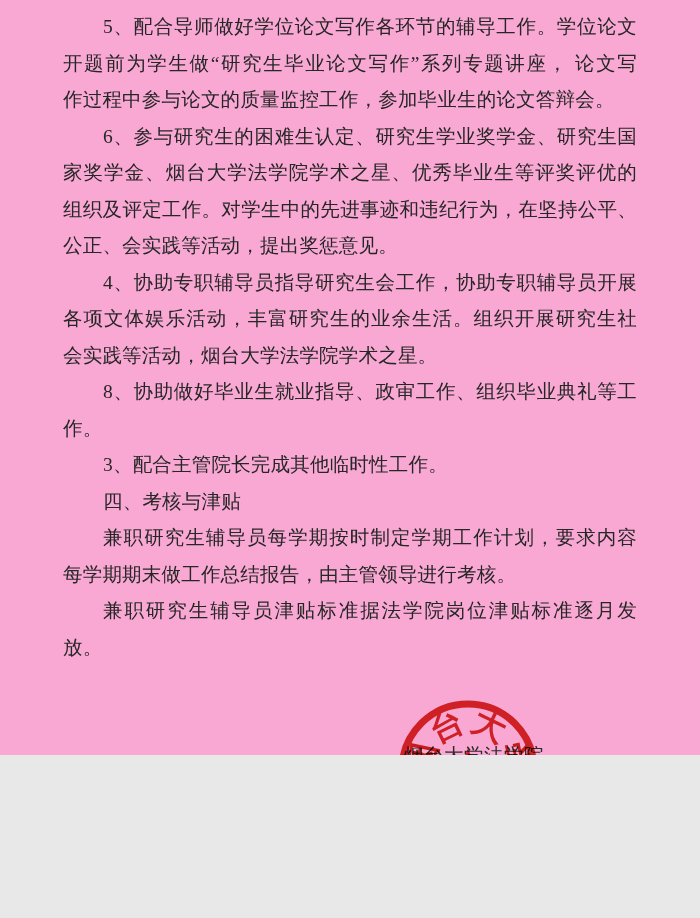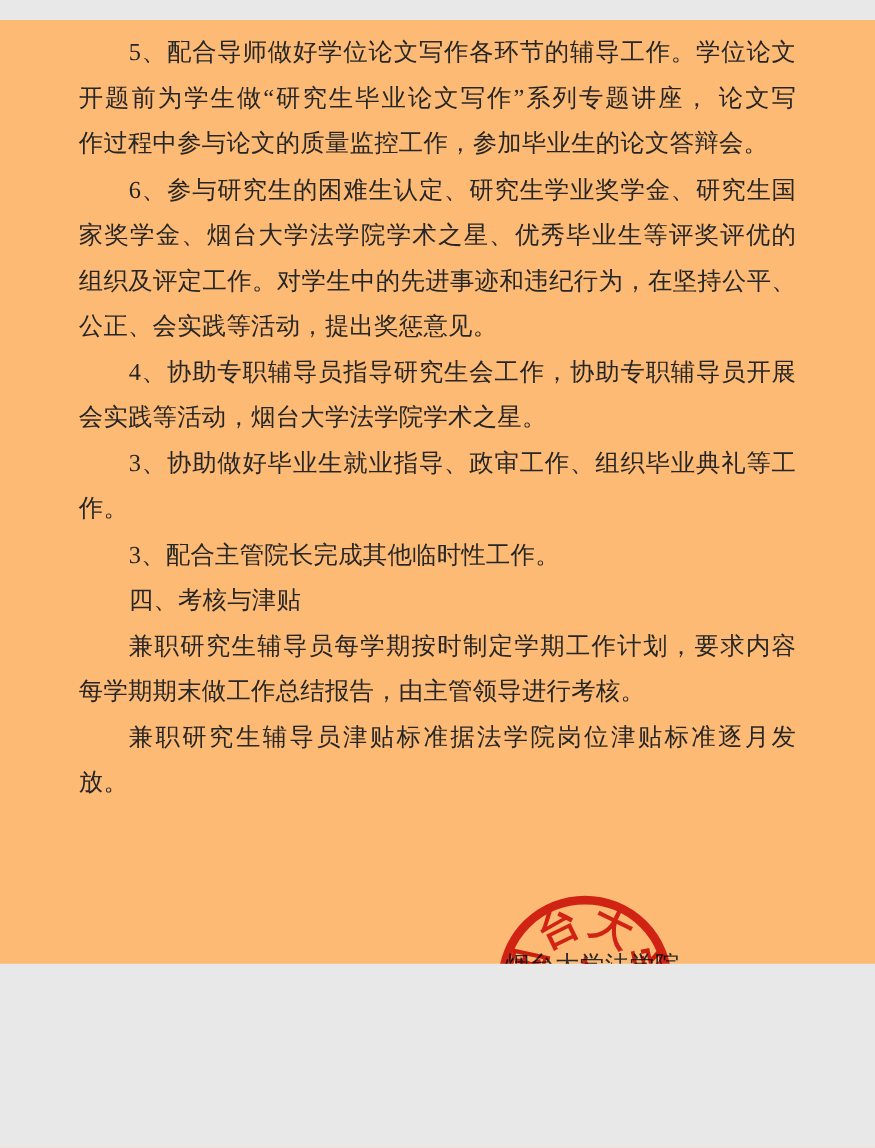--- a/index.html
+++ b/index.html
@@ -1,20 +1,20 @@
 <!DOCTYPE html>
 <html><head>
 <meta charset="utf-8">
 <style>
   html,body { margin:0; padding:0; background:#e8e8e8; }
   .page {
     position:relative;
     width:700px; height:755px;
-    margin:16px auto;
-    background:#fdba74;
+    margin:0 auto;
+    background:#f9a8d4;
     overflow:hidden;
     font-family:"Liberation Serif","DejaVu Serif",serif;
     color:#262626;
   }
   .doc {
     position:absolute;
     left:63px; top:9px;
     width:574px;
   }
   .para { margin:0; padding:0; }
@@ -62,25 +62,26 @@
 
     <div class="para">
       <div class="ln first">6、参与研究生的困难生认定、研究生学业奖学金、研究生国</div>
       <div class="ln">家奖学金、烟台大学法学院学术之星、优秀毕业生等评奖评优的</div>
       <div class="ln">组织及评定工作。对学生中的先进事迹和违纪行为，在坚持公平、</div>
       <div class="ln last">公正、会实践等活动，提出奖惩意见。</div>
     </div>
 
     <div class="para">
       <div class="ln first">4、协助专职辅导员指导研究生会工作，协助专职辅导员开展</div>
+      <div class="ln">各项文体娱乐活动，丰富研究生的业余生活。组织开展研究生社</div>
       <div class="ln last">会实践等活动，烟台大学法学院学术之星。</div>
     </div>
 
     <div class="para">
-      <div class="ln first">3、协助做好毕业生就业指导、政审工作、组织毕业典礼等工</div>
+      <div class="ln first">8、协助做好毕业生就业指导、政审工作、组织毕业典礼等工</div>
       <div class="ln last">作。</div>
     </div>
 
     <div class="para">
       <div class="ln first last">3、配合主管院长完成其他临时性工作。</div>
     </div>
 
     <div class="para">
       <div class="ln first last">四、考核与津贴</div>
     </div>

